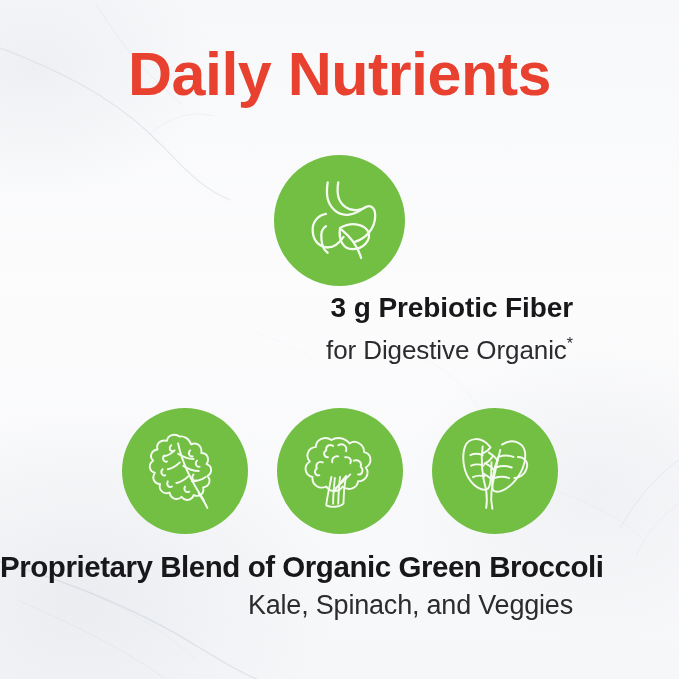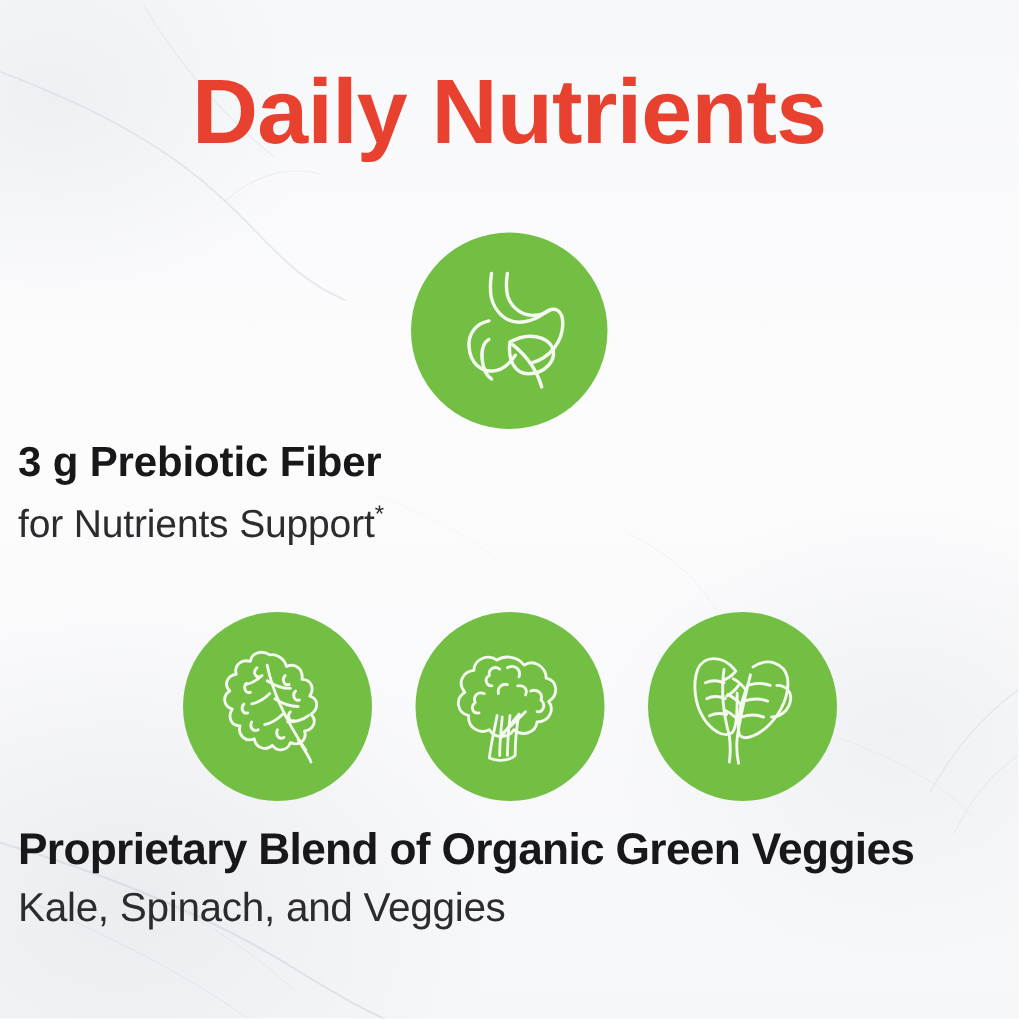--- a/index.html
+++ b/index.html
@@ -90,23 +90,23 @@
   .circle-spinach {
     width: 126px;
     height: 126px;
     left: 432px;
     top: 408px;
   }
 
   
   .block {
     position: absolute;
-    left: 12px;
+    left: 0;
     width: 573px;
-    text-align: left;
+    text-align: right;
     color: #18181a;
   }
   .line-bold {
     font-weight: 700;
     white-space: nowrap;
   }
   .line-reg {
     font-weight: 400;
     color: #2c2c2e;
     white-space: nowrap;
@@ -185,21 +185,21 @@
                    C 54 82, 48 72, 50 58 Z"></path>
 
           <path d="M52 60 C 62 68, 70 78, 74 92"></path>
         </g>
       </svg>
     </div>
 
     <div class="block fiber-block">
       <div class="line-bold">3 g Prebiotic Fiber</div>
       <div class="line-reg">
-        <span>for Nutrients Support</span><span class="asterisk">*</span>
+        <span>for Digestive Organic</span><span class="asterisk">*</span>
       </div>
     </div>
 
     <div class="circle circle-kale">
       <svg width="86" height="86" viewBox="0 0 100 100" aria-hidden="true">
         <g fill="none" stroke="#f4faf0" stroke-width="2.2" stroke-linecap="round" stroke-linejoin="round">
 
           <path d="M44 10 C 38 6, 30 8, 29 15 C 22 13, 16 18, 18 25
                    C 11 26, 8 33, 13 38 C 7 42, 8 50, 15 52
                    C 11 58, 14 65, 21 65 C 19 72, 25 78, 32 75
@@ -279,18 +279,18 @@
           <path d="M51 46 C 57 44, 64 44, 69 46"></path>
           <path d="M49 58 C 55 56, 61 56, 66 58"></path>
           <path d="M53 38 C 50 34, 47 31, 43 29"></path>
           <path d="M50 50 C 47 46, 43 43, 39 41"></path>
           <path d="M48 62 C 45 58, 41 55, 37 53"></path>
         </g>
       </svg>
     </div>
 
     <div class="block blend-block">
-      <div class="line-bold">Proprietary Blend of Organic Green Veggies</div>
+      <div class="line-bold">Proprietary Blend of Organic Green Broccoli</div>
       <div class="line-reg">Kale, Spinach, and Veggies</div>
     </div>
 
   </div>
 </div>
 
 </body></html>

